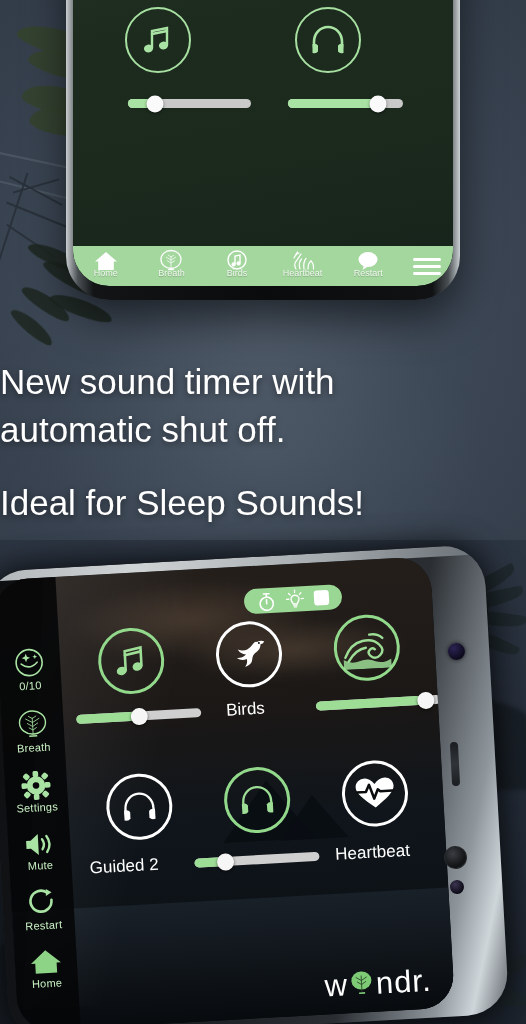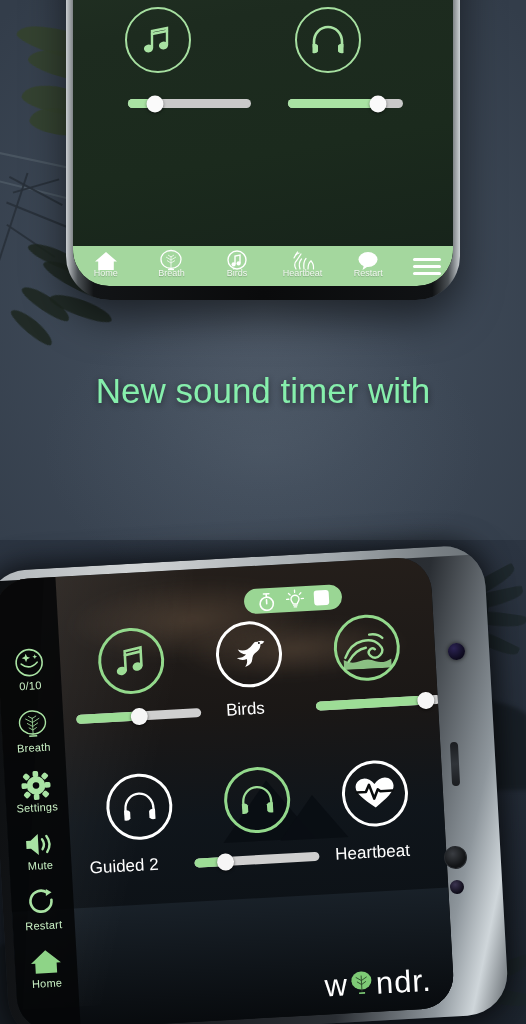--- a/index.html
+++ b/index.html
@@ -120,22 +120,22 @@
     text-shadow:0 1px 1px rgba(0,0,0,.22);
   }
   .hamburger {
     width:52px; display:flex; flex-direction:column; justify-content:center;
     gap:4px; padding:0 12px; margin-top:9px;
   }
   .hamburger span { display:block; height:3px; background:#fff; border-radius:2px; }
 
   
   #headline {
-    position:absolute; z-index:4; left:0; right:0; top:367px;
-    text-align:center; color:#86efac;
+    position:absolute; z-index:4; left:0; right:0; top:358px;
+    text-align:left; color:#ffffff;
   }
   #headline .l1 {
     font-size:35px; line-height:48px; font-weight:400;
     text-shadow:0 2px 6px rgba(0,0,0,.45);
   }
   #headline .l2 {
     font-size:35px; line-height:50px; font-weight:400; margin-top:24px;
     text-shadow:0 2px 6px rgba(0,0,0,.45);
   }
 
@@ -380,20 +380,22 @@
         <span></span>
         <span></span>
       </div>
     </div>
 
   </div>
 </div>
 
 <div id="headline">
   <div class="l1">New sound timer with</div>
+  <div class="l1">automatic shut off.</div>
+  <div class="l2">Ideal for Sleep Sounds!</div>
 </div>
 
 <div id="phone-bottom" class="phone-shell">
   <div class="bezel-top"></div>
   <div class="screen">
     <div class="bp-photo"></div>
     <div class="bp-cloud" style="left:70px; top:10px; width:250px; height:80px;"></div>
     <div class="bp-cloud" style="left:180px; top:55px; width:230px; height:60px;"></div>
     <div class="bp-mountain" style="left:215px; top:215px;"></div>
     <div class="bp-mountain" style="left:272px; top:232px; border-left-width:34px; border-right-width:34px; border-bottom-width:44px;"></div>

